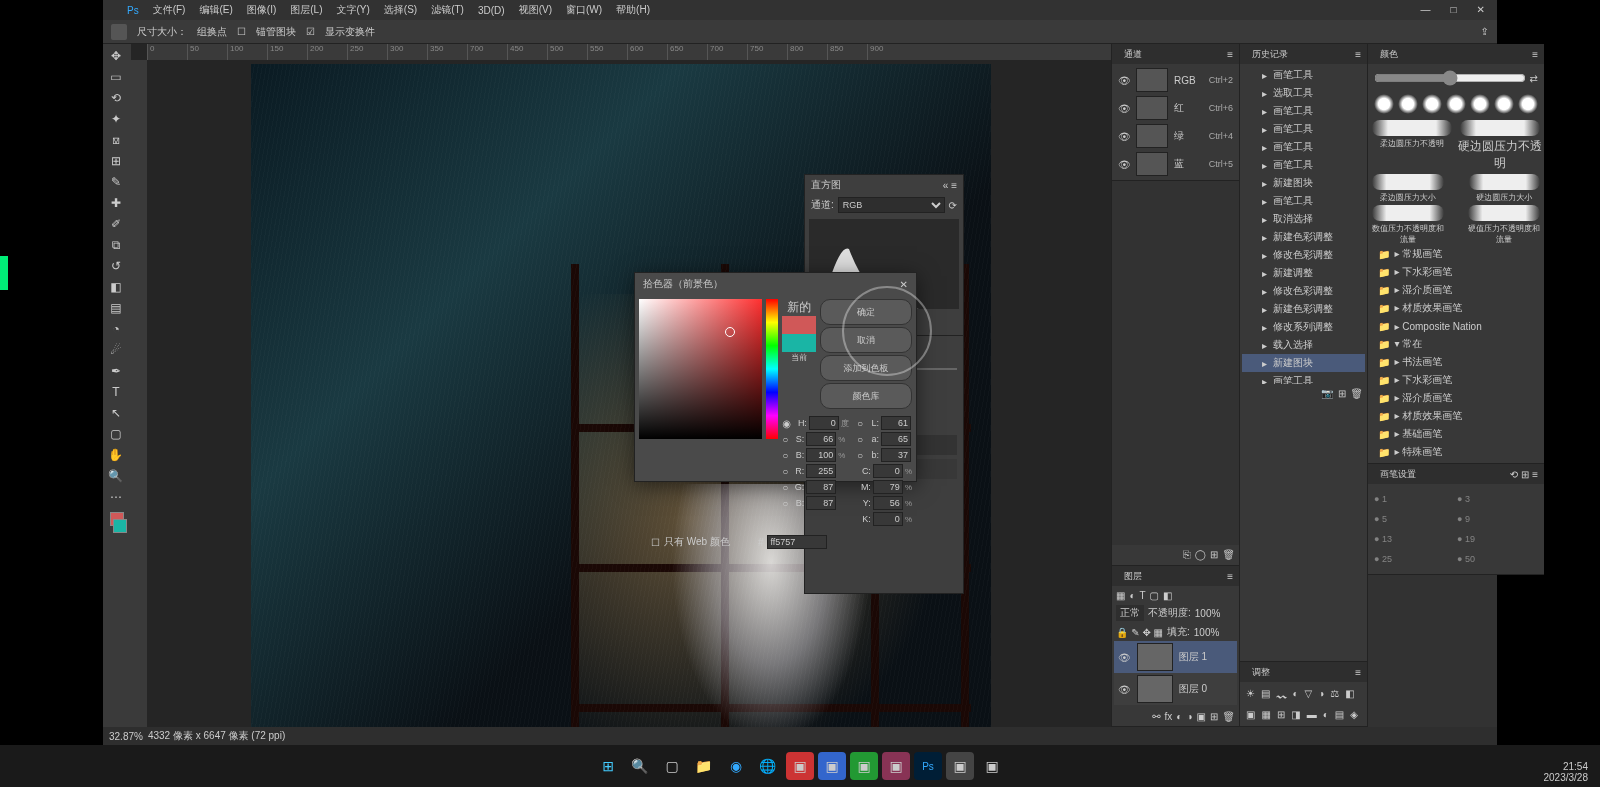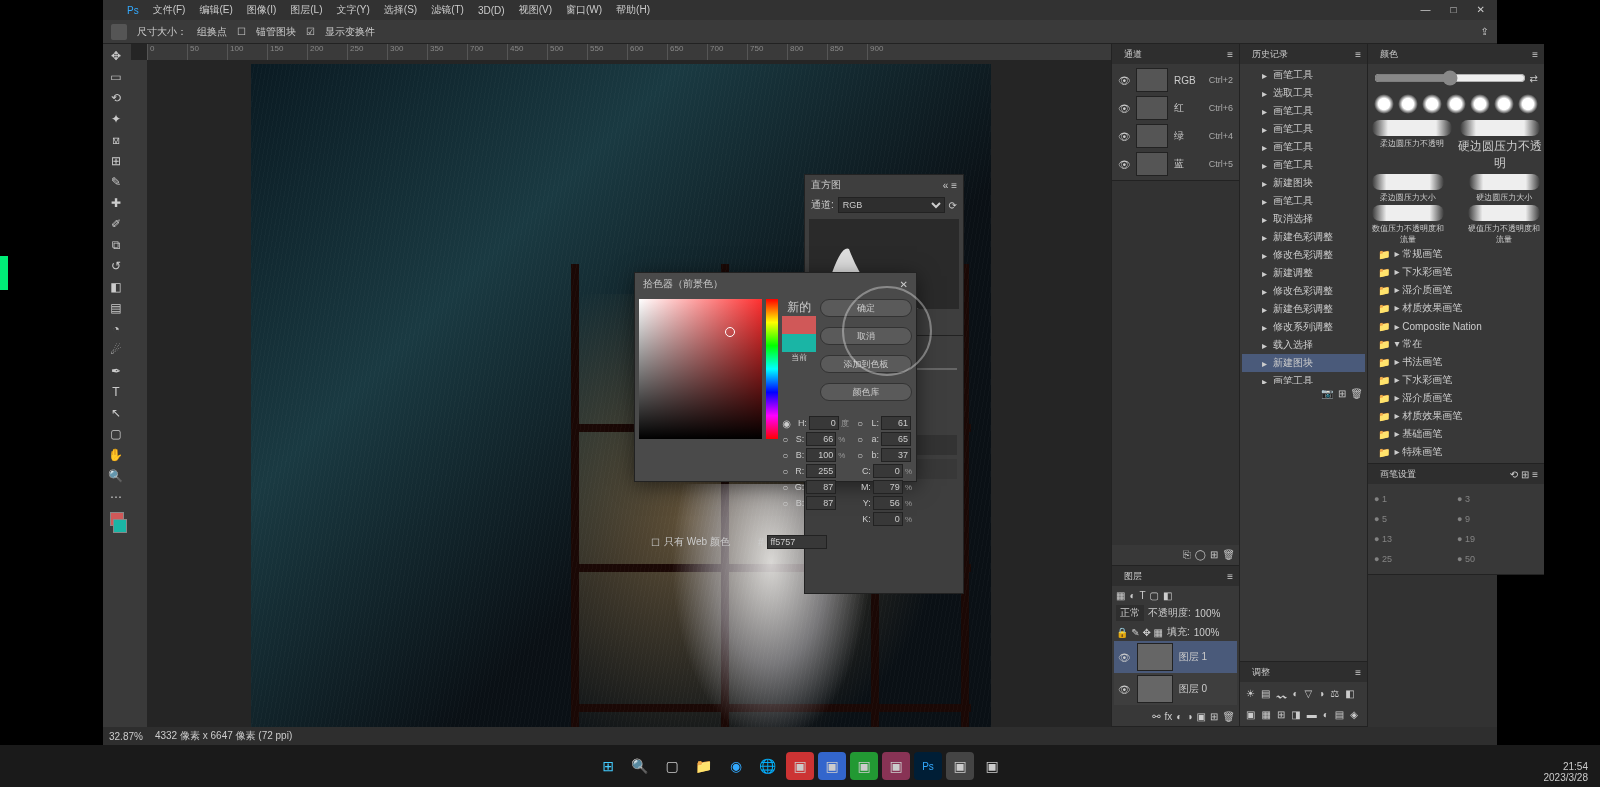--- a/index.html
+++ b/index.html
@@ -53,21 +53,21 @@
 
 .dlg{position:absolute;left:634px;top:272px;width:283px;height:210px;background:#4a4a4a;border:1px solid #222;box-shadow:0 4px 20px rgba(0,0,0,0.5);z-index:50}
 .dlg-title{height:22px;background:#4a4a4a;display:flex;align-items:center;padding:0 8px;font-size:10px;justify-content:space-between}
 .dlg-body{display:flex;padding:4px;gap:4px}
 .sv-box{width:140px;height:140px;background:linear-gradient(to top,#000,transparent),linear-gradient(to right,#fff,#ff3030);position:relative;cursor:crosshair}
 .sv-cursor{position:absolute;width:10px;height:10px;border:1px solid #fff;border-radius:50%;left:86px;top:28px}
 .hue-bar{width:14px;height:140px;background:linear-gradient(to bottom,#f00,#ff0,#0f0,#0ff,#00f,#f0f,#f00);cursor:pointer}
 .dlg-right{flex:1;display:flex;flex-direction:column;gap:2px}
 .cp-new{width:34px;height:18px;background:#d05858}
 .cp-old{width:34px;height:18px;background:#1ab5a5}
-.dlg-btn{background:#5a5a5a;border:1px solid #333;border-radius:10px;height:18px;display:flex;align-items:center;justify-content:center;font-size:9px;cursor:pointer;margin-bottom:10px}
+.dlg-btn{background:#5a5a5a;border:1px solid #333;border-radius:10px;height:26px;display:flex;align-items:center;justify-content:center;font-size:9px;cursor:pointer;margin-bottom:2px}
 .val-row{display:flex;align-items:center;gap:2px;height:16px}
 .val-row label{width:14px;font-size:9px;text-align:right}
 .val-row input{width:30px;height:14px;background:#383838;border:1px solid #222;color:#ccc;font-size:9px;text-align:right;padding-right:2px}
 .val-row .unit{font-size:8px;color:#999}
 .hex-row{display:flex;align-items:center;gap:4px;padding:2px 8px}
 .hex-row input{width:60px;height:14px;background:#383838;border:1px solid #222;color:#ccc;font-size:9px;padding-left:2px}
 .web-check{display:flex;align-items:center;gap:4px;padding-left:8px;font-size:9px}
 .circle-highlight{position:absolute;left:842px;top:286px;width:90px;height:90px;border:2px solid rgba(255,255,255,0.35);border-radius:50%;z-index:60;pointer-events:none}
 
 
@@ -529,21 +529,21 @@
             <div class="prop-cell">● 25</div>
             <div class="prop-cell">● 50</div>
           </div>
         </div>
       </div>
     </div>
   </div>
 
   <div class="statusbar">
     <span>32.87%</span>
-    <span style="margin-left:12px">4332 像素 x 6647 像素 (72 ppi)</span>
+    <span style="margin-left:5px">4332 像素 x 6647 像素 (72 ppi)</span>
   </div>
 </div>
 
 <div class="histo-panel">
   <div class="histo-header">
     <span>直方图</span>
     <span><span>«</span> <span>≡</span></span>
   </div>
   <div class="histo-sel">
     <span>通道:</span>

